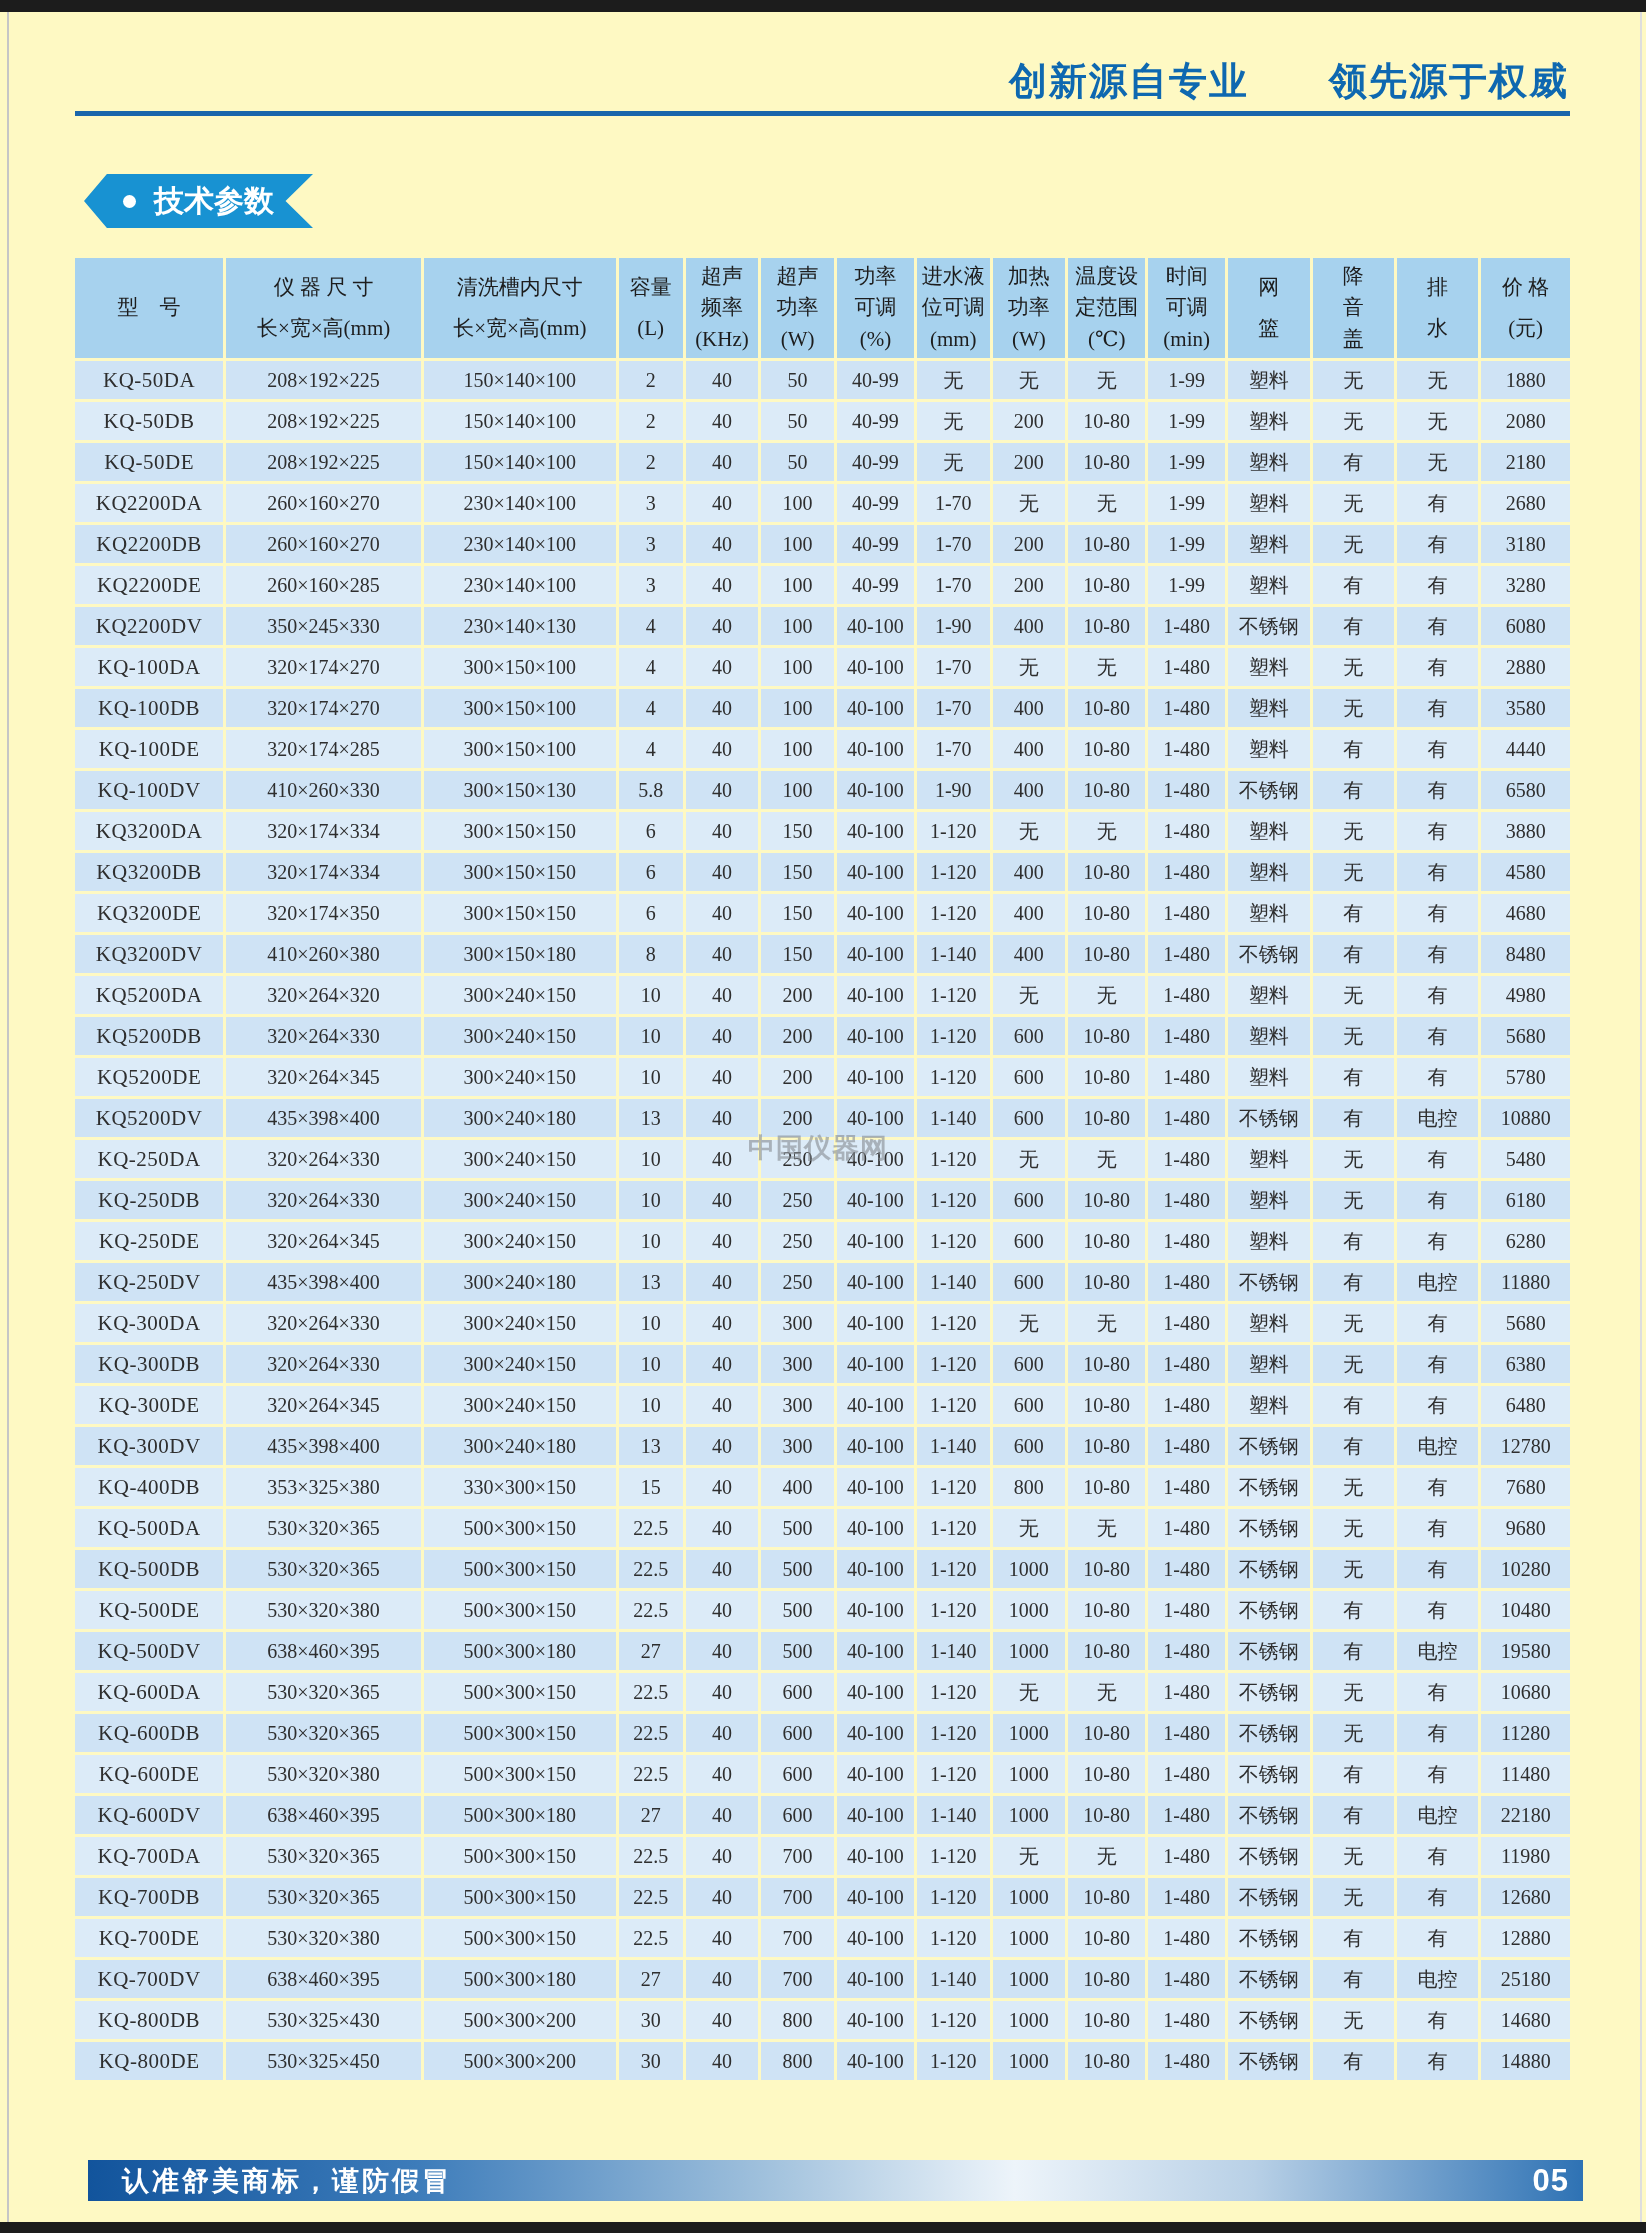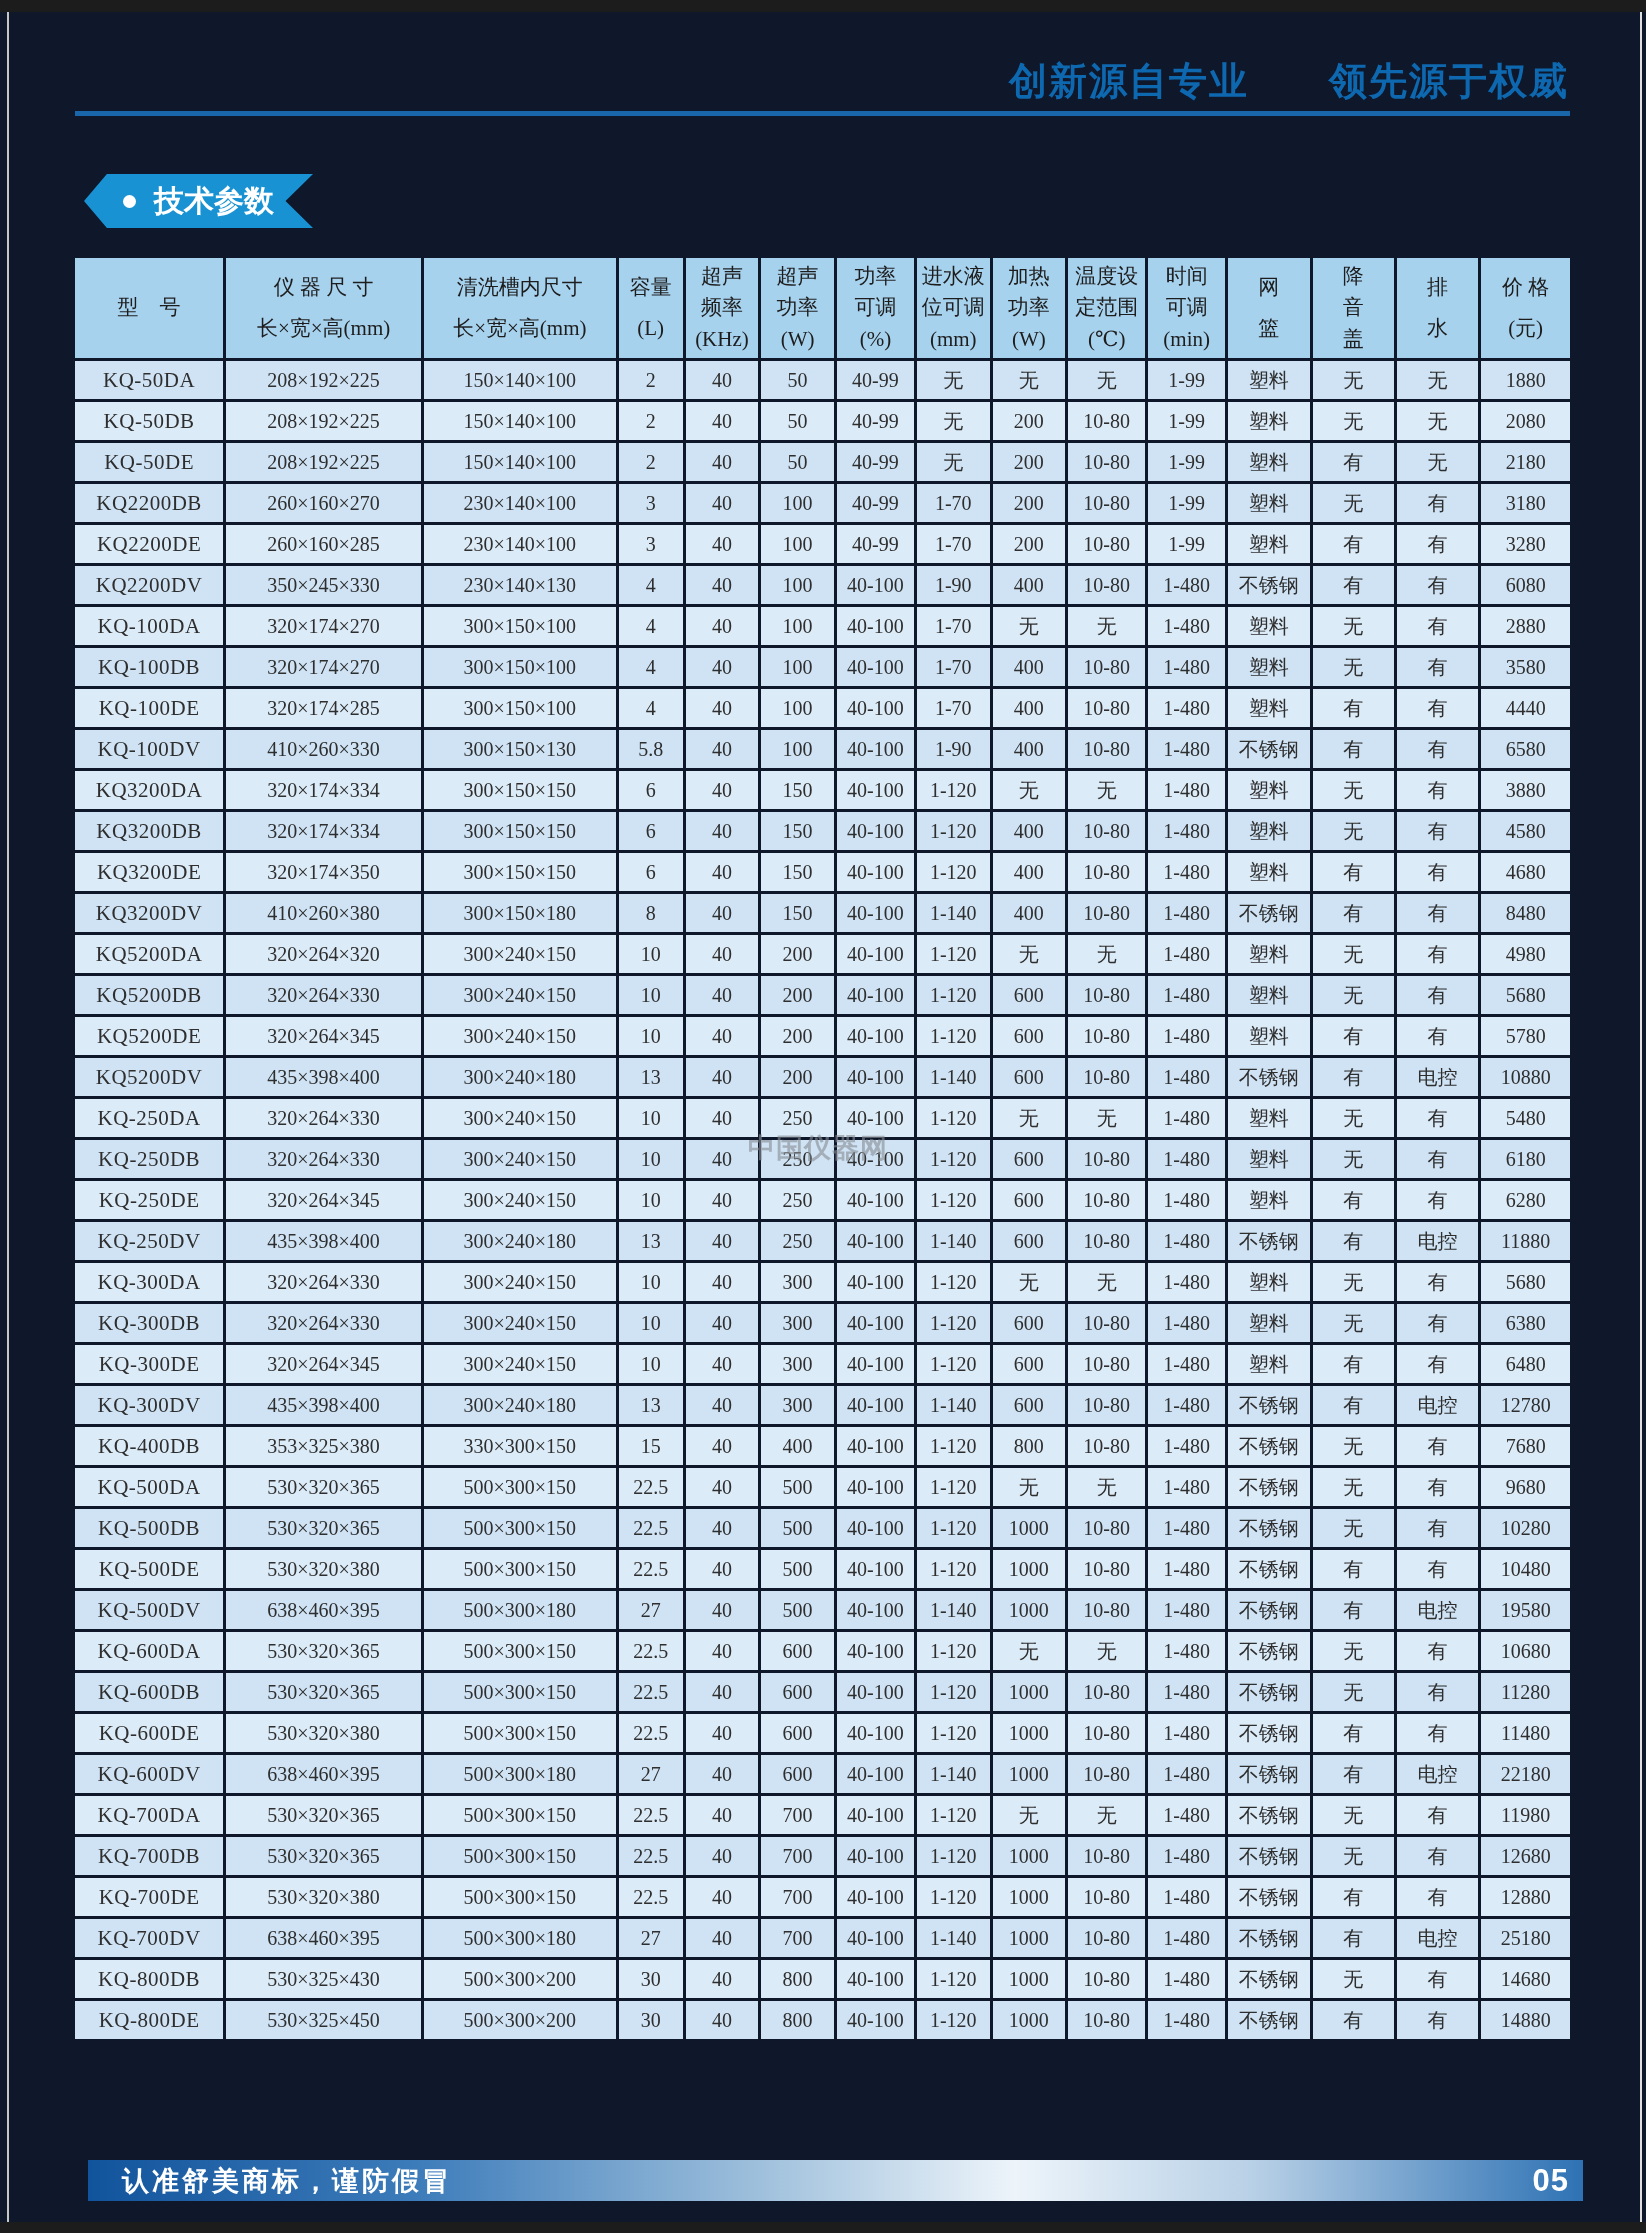--- a/index.html
+++ b/index.html
@@ -1,16 +1,16 @@
 <!DOCTYPE html>
 <html><head>
 <meta charset="utf-8">
 <style>
   html,body{margin:0;padding:0;background:#ffffff;}
-  .page{position:relative;width:1647px;height:2234px;background:#0f172a;overflow:hidden;
+  .page{position:relative;width:1647px;height:2234px;background:#fef9c3;overflow:hidden;
         font-family:"Liberation Serif","DejaVu Serif",serif;}
   .top-bar{position:absolute;left:0;top:0;width:1647px;height:12px;background:#1c1c1c;}
   .bottom-bar{position:absolute;left:0;top:2222px;width:1647px;height:12px;background:#1c1c1c;}
   .edge-left{position:absolute;left:7px;top:12px;width:2px;height:2210px;background:#c6c6c6;}
   .edge-right{position:absolute;left:1640px;top:12px;width:2px;height:2210px;background:#dedede;}
   .slogan{position:absolute;top:56px;right:78px;font-family:"Liberation Sans","DejaVu Sans",sans-serif;
           font-weight:bold;font-size:38px;color:#0e68b0;white-space:pre;letter-spacing:2px;}
   .rule{position:absolute;left:75px;top:111px;width:1495px;height:5px;background:#1966ab;}
   .badge{position:absolute;left:84px;top:174px;width:229px;height:54px;background:#1892d2;
          clip-path:polygon(0 50%,10% 0,100% 0,88% 50%,100% 100%,10% 100%);
@@ -166,20 +166,37 @@
           <td>40-99</td>
           <td>无</td>
           <td>200</td>
           <td>10-80</td>
           <td>1-99</td>
           <td>塑料</td>
           <td>有</td>
           <td>无</td>
           <td>2180</td>
         </tr>
+        <tr class="b">
+          <td class="model">KQ2200DA</td>
+          <td>260×160×270</td>
+          <td>230×140×100</td>
+          <td>3</td>
+          <td>40</td>
+          <td>100</td>
+          <td>40-99</td>
+          <td>1-70</td>
+          <td>无</td>
+          <td>无</td>
+          <td>1-99</td>
+          <td>塑料</td>
+          <td>无</td>
+          <td>有</td>
+          <td>2680</td>
+        </tr>
         <tr class="a">
           <td class="model">KQ2200DB</td>
           <td>260×160×270</td>
           <td>230×140×100</td>
           <td>3</td>
           <td>40</td>
           <td>100</td>
           <td>40-99</td>
           <td>1-70</td>
           <td>200</td>

